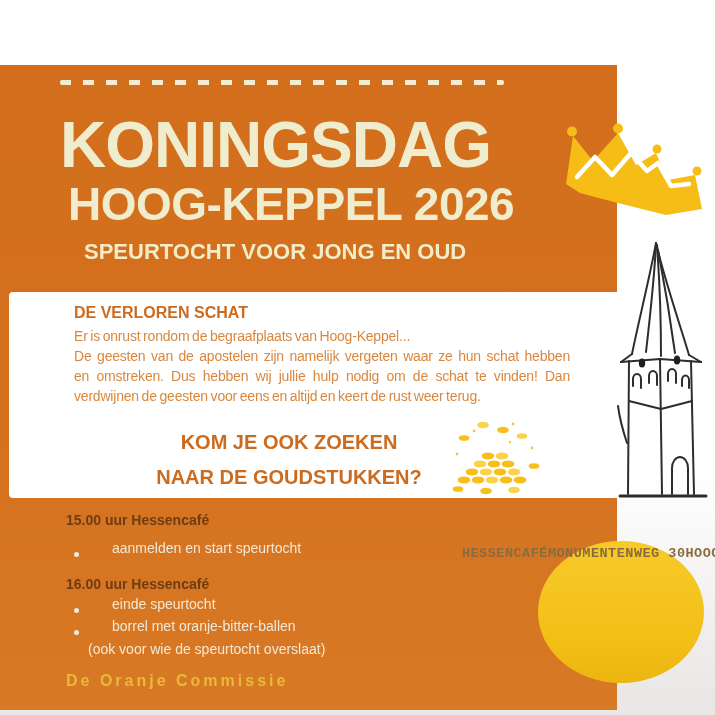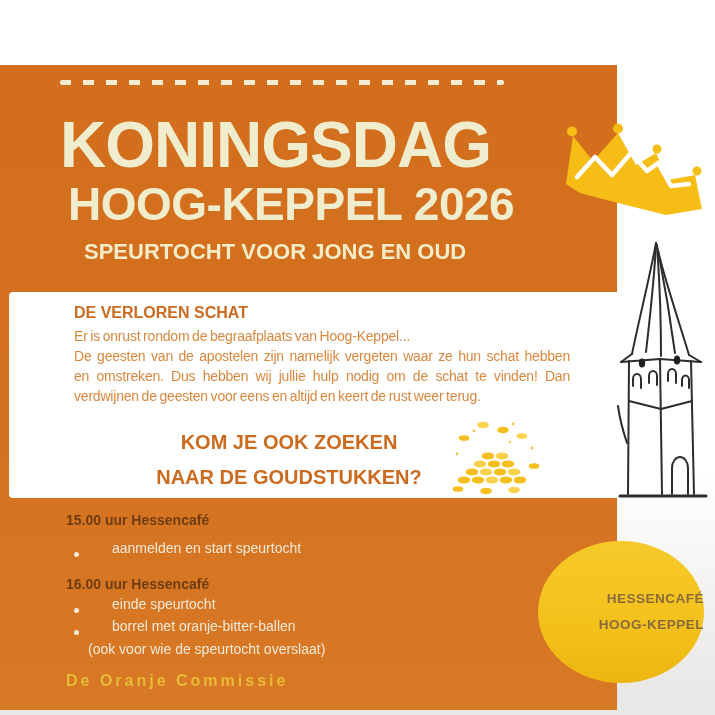--- a/index.html
+++ b/index.html
@@ -37,22 +37,22 @@
   .t2{left:66px;top:576px;}
   .i2{left:74px;top:596px;}
   .i3{left:74px;top:618px;}
   .note{left:88px;top:641px;}
   .bullet-row{display:flex;align-items:flex-end;gap:24px;}
   .dot{width:5px;height:5px;border-radius:50%;background:#f2e9d7;display:inline-block;margin-right:9px;flex:0 0 auto;}
   .footer{left:66px;top:672px;font-size:16px;font-weight:700;letter-spacing:3px;color:#e8ba39;white-space:nowrap;}
   
   .badge{left:538px;top:541px;width:166px;height:142px;border-radius:50%;
     background:linear-gradient(180deg,#f7ca2a 0%,#f2bf17 70%,#ecb511 100%);
-    display:flex;flex-direction:column;justify-content:center;align-items:flex-end;
-    text-align:center;}
+    display:flex;justify-content:center;align-items:flex-start;
+    text-align:center;font-family:Liberation Mono, monospace;}
   .badge div{font-size:13.5px;font-weight:700;color:#8a6b3e;line-height:26px;letter-spacing:0.5px;white-space:nowrap;}
   svg{display:block;}
 </style>
 </head>
 <body>
 
 <div id="poster">
 
   <div class="abs orange-bg"></div>
 
@@ -165,16 +165,17 @@
       </g>
       <g fill="#1f1f1f">
         <ellipse cx="26" cy="127" rx="3.2" ry="4.6"></ellipse>
         <ellipse cx="61" cy="124" rx="3.2" ry="4.6"></ellipse>
       </g>
     </svg>
   </div>
 
   <div class="abs badge">
     <div>HESSENCAFÉ</div>
+    <div>MONUMENTENWEG 30</div>
     <div>HOOG-KEPPEL</div>
   </div>
 
 </div>
 
 </body></html>

